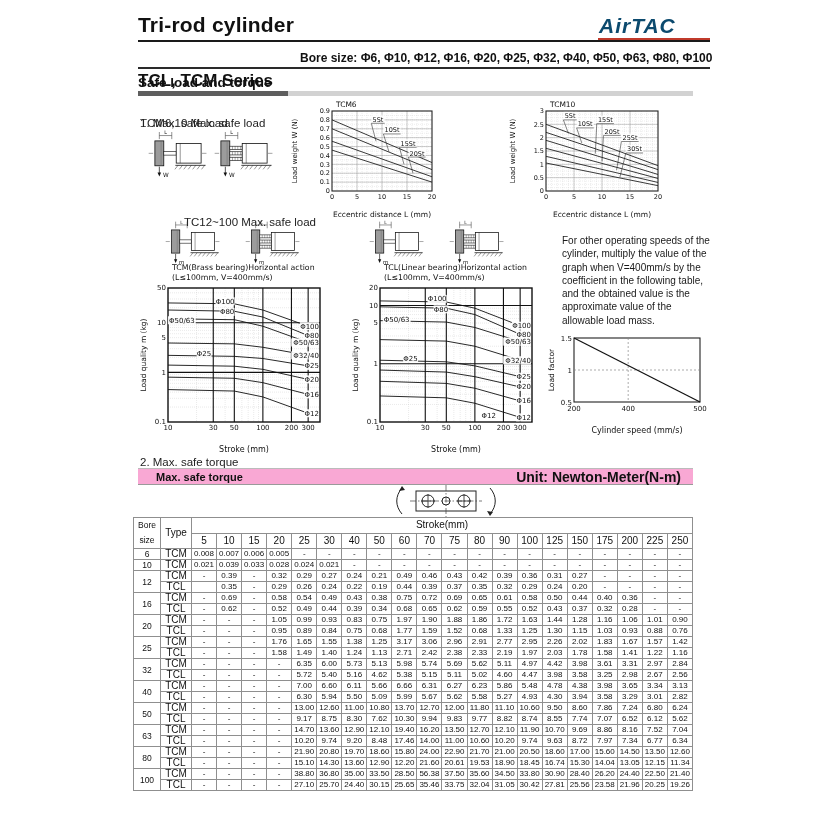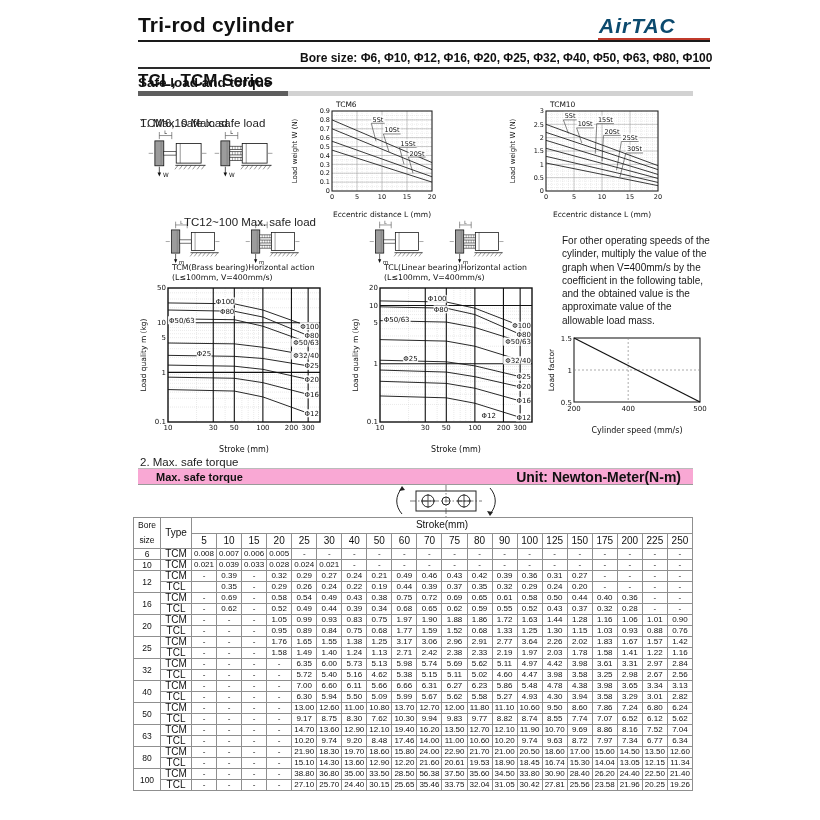--- a/index.html
+++ b/index.html
@@ -868,21 +868,21 @@
           <td>1.76</td>
           <td>1.65</td>
           <td>1.55</td>
           <td>1.38</td>
           <td>1.25</td>
           <td>3.17</td>
           <td>3.06</td>
           <td>2.96</td>
           <td>2.91</td>
           <td>2.77</td>
-          <td>3.64</td>
+          <td>2.95</td>
           <td>2.26</td>
           <td>2.02</td>
           <td>1.83</td>
           <td>1.67</td>
           <td>1.57</td>
           <td>1.42</td>
         </tr>
         <tr>
           <td class="type">TCL</td>
           <td>-</td>
@@ -1095,21 +1095,21 @@
           <td>6.34</td>
         </tr>
         <tr>
           <td class="bore" rowspan="2">80</td>
           <td class="type">TCM</td>
           <td>-</td>
           <td>-</td>
           <td>-</td>
           <td>-</td>
           <td>21.90</td>
-          <td>18.30</td>
+          <td>20.80</td>
           <td>19.70</td>
           <td>18.60</td>
           <td>15.80</td>
           <td>24.00</td>
           <td>22.90</td>
           <td>21.70</td>
           <td>21.00</td>
           <td>20.50</td>
           <td>18.60</td>
           <td>17.00</td>

